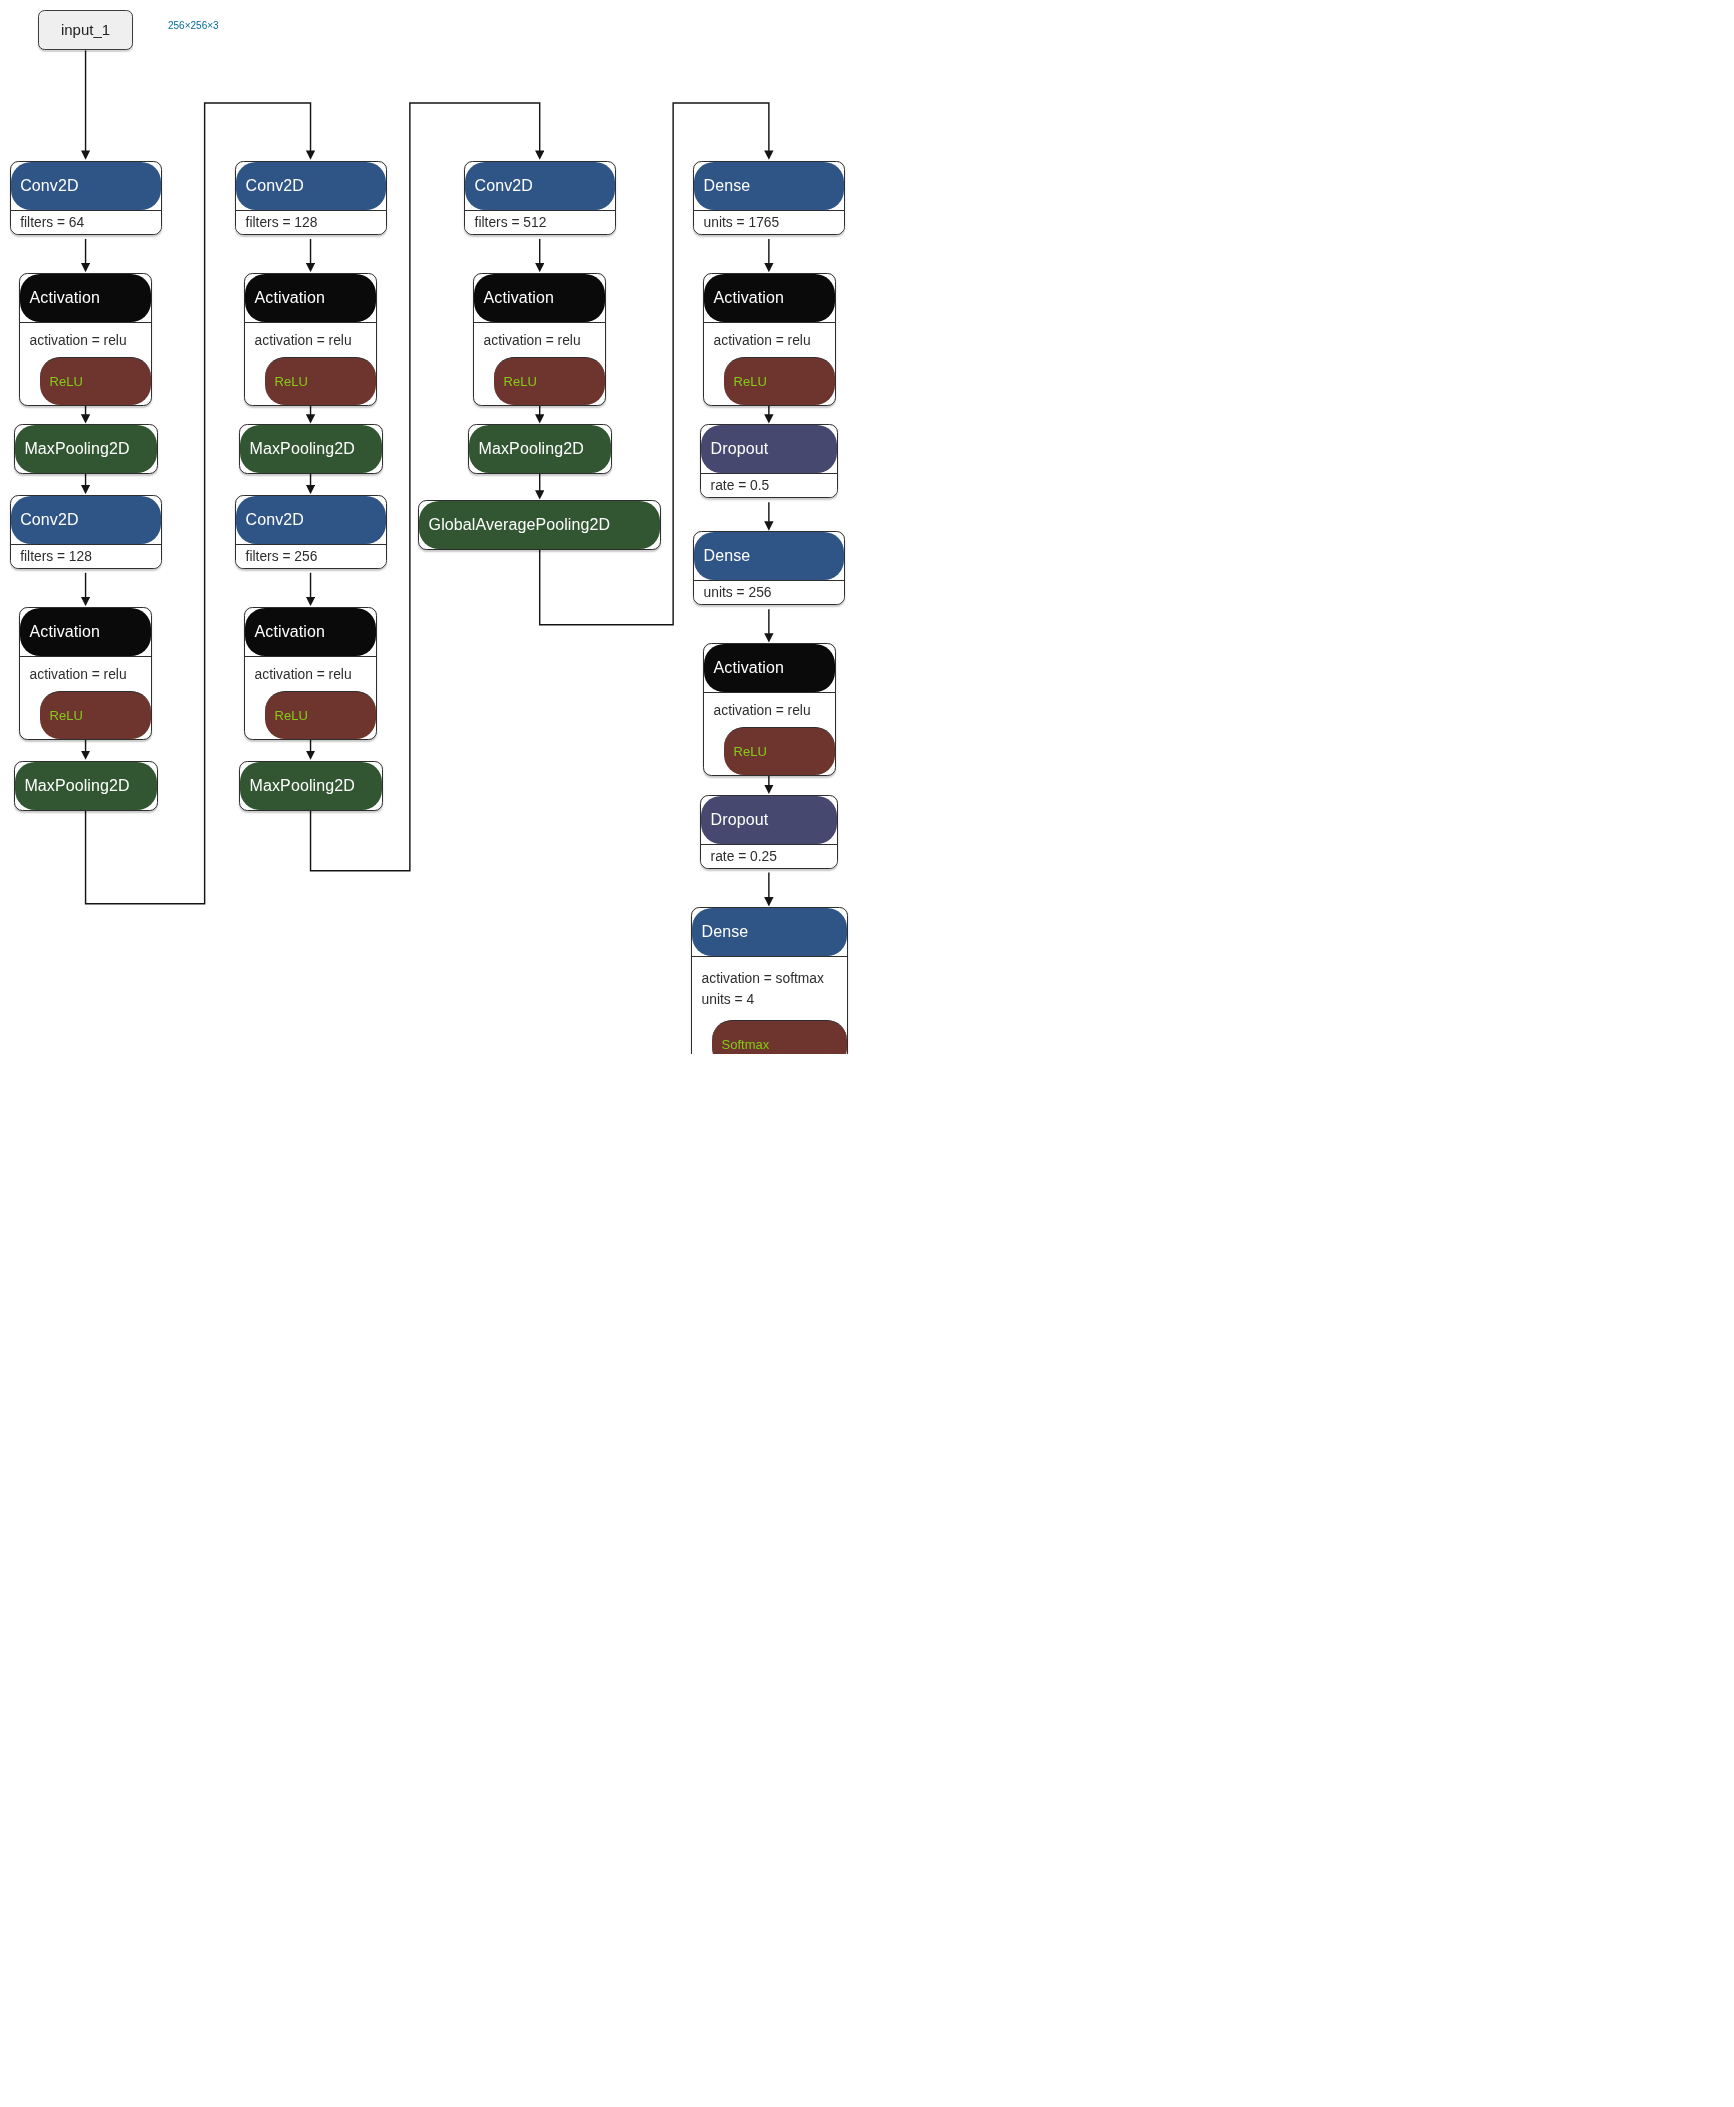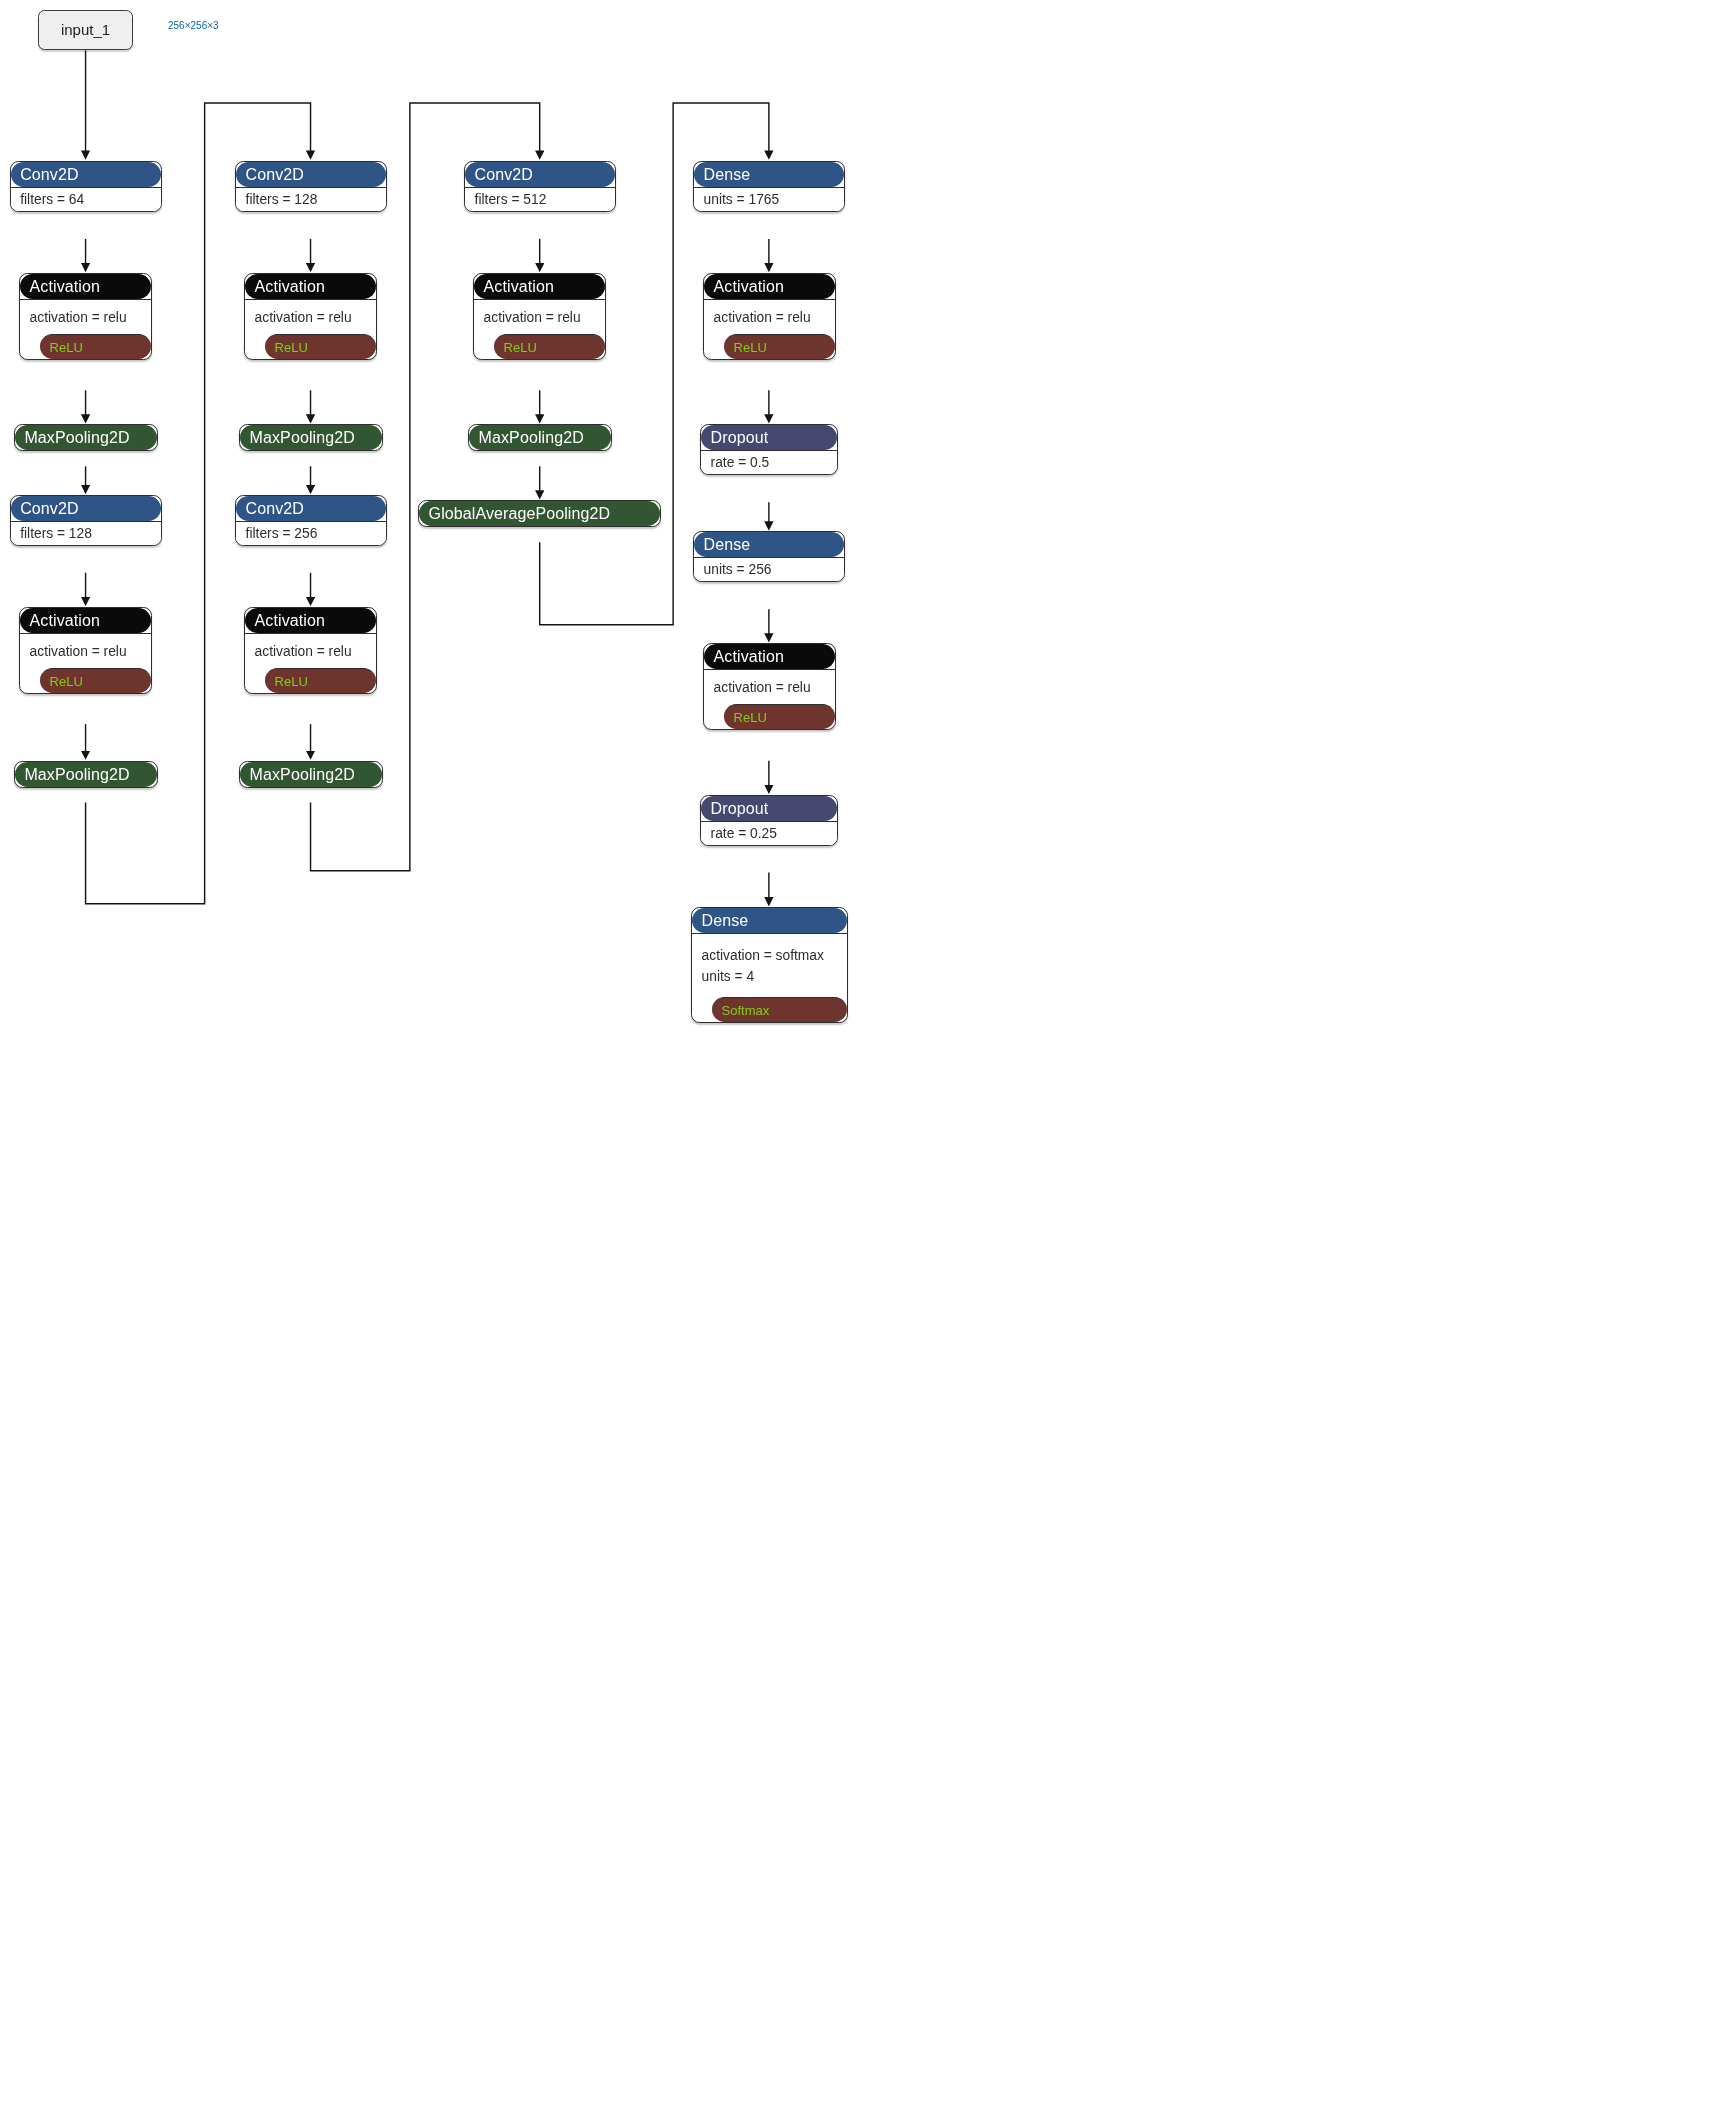--- a/index.html
+++ b/index.html
@@ -12,21 +12,21 @@
   #edges{position:absolute;left:0;top:0;width:867px;height:1054px;}
   .node{position:absolute;border:1.8px solid var(--c-border);border-radius:8.4px;overflow:hidden;
         background:#fff;box-shadow:0 1.8px 1.8px rgba(0,0,0,0.22);box-sizing:border-box;}
   .sec{display:flex;align-items:center;padding:0 9.6px;box-sizing:border-box;}
   .hdr{color:#fff;font-size:16px;letter-spacing:0.1px;}
   .bdy{color:#2d2d2d;font-size:13.8px;background:#fff;border-top:1.8px solid var(--c-border);}
   .ftr{color:#84cc16;font-size:13px;border-top:1.8px solid var(--c-border);margin-left:20px;}
   .bdy2{flex-direction:column;align-items:flex-start;justify-content:center;gap:6px;}
   .c-main{background:var(--c-main);} .c-act{background:var(--c-act);}
   .c-fn{background:var(--c-fn);} .c-pool{background:var(--c-pool);} .c-drop{background:var(--c-drop);}
-  .s68{height:25px;border-radius:20px;} .s60{height:24px;} .s58{height:35px;} .s100{height:64px;}
+  .s68{height:48px;border-radius:20px;} .s60{height:24px;} .s58{height:35px;} .s100{height:64px;}
   .input-node{position:absolute;left:38px;top:9.6px;width:95px;height:40px;background:#efeff0;
         border:1.8px solid #3d3d3d;border-radius:6.6px;display:flex;align-items:center;justify-content:center;
         font-size:15px;color:#222;box-sizing:border-box;box-shadow:0 1.2px 1.2px rgba(0,0,0,0.18);}
   .shape-label{position:absolute;left:156px;top:20px;font-size:10px;color:#0369a1;margin-left:12px;}
 </style>
 </head>
 <body>
 
 <div id="canvas">
 

